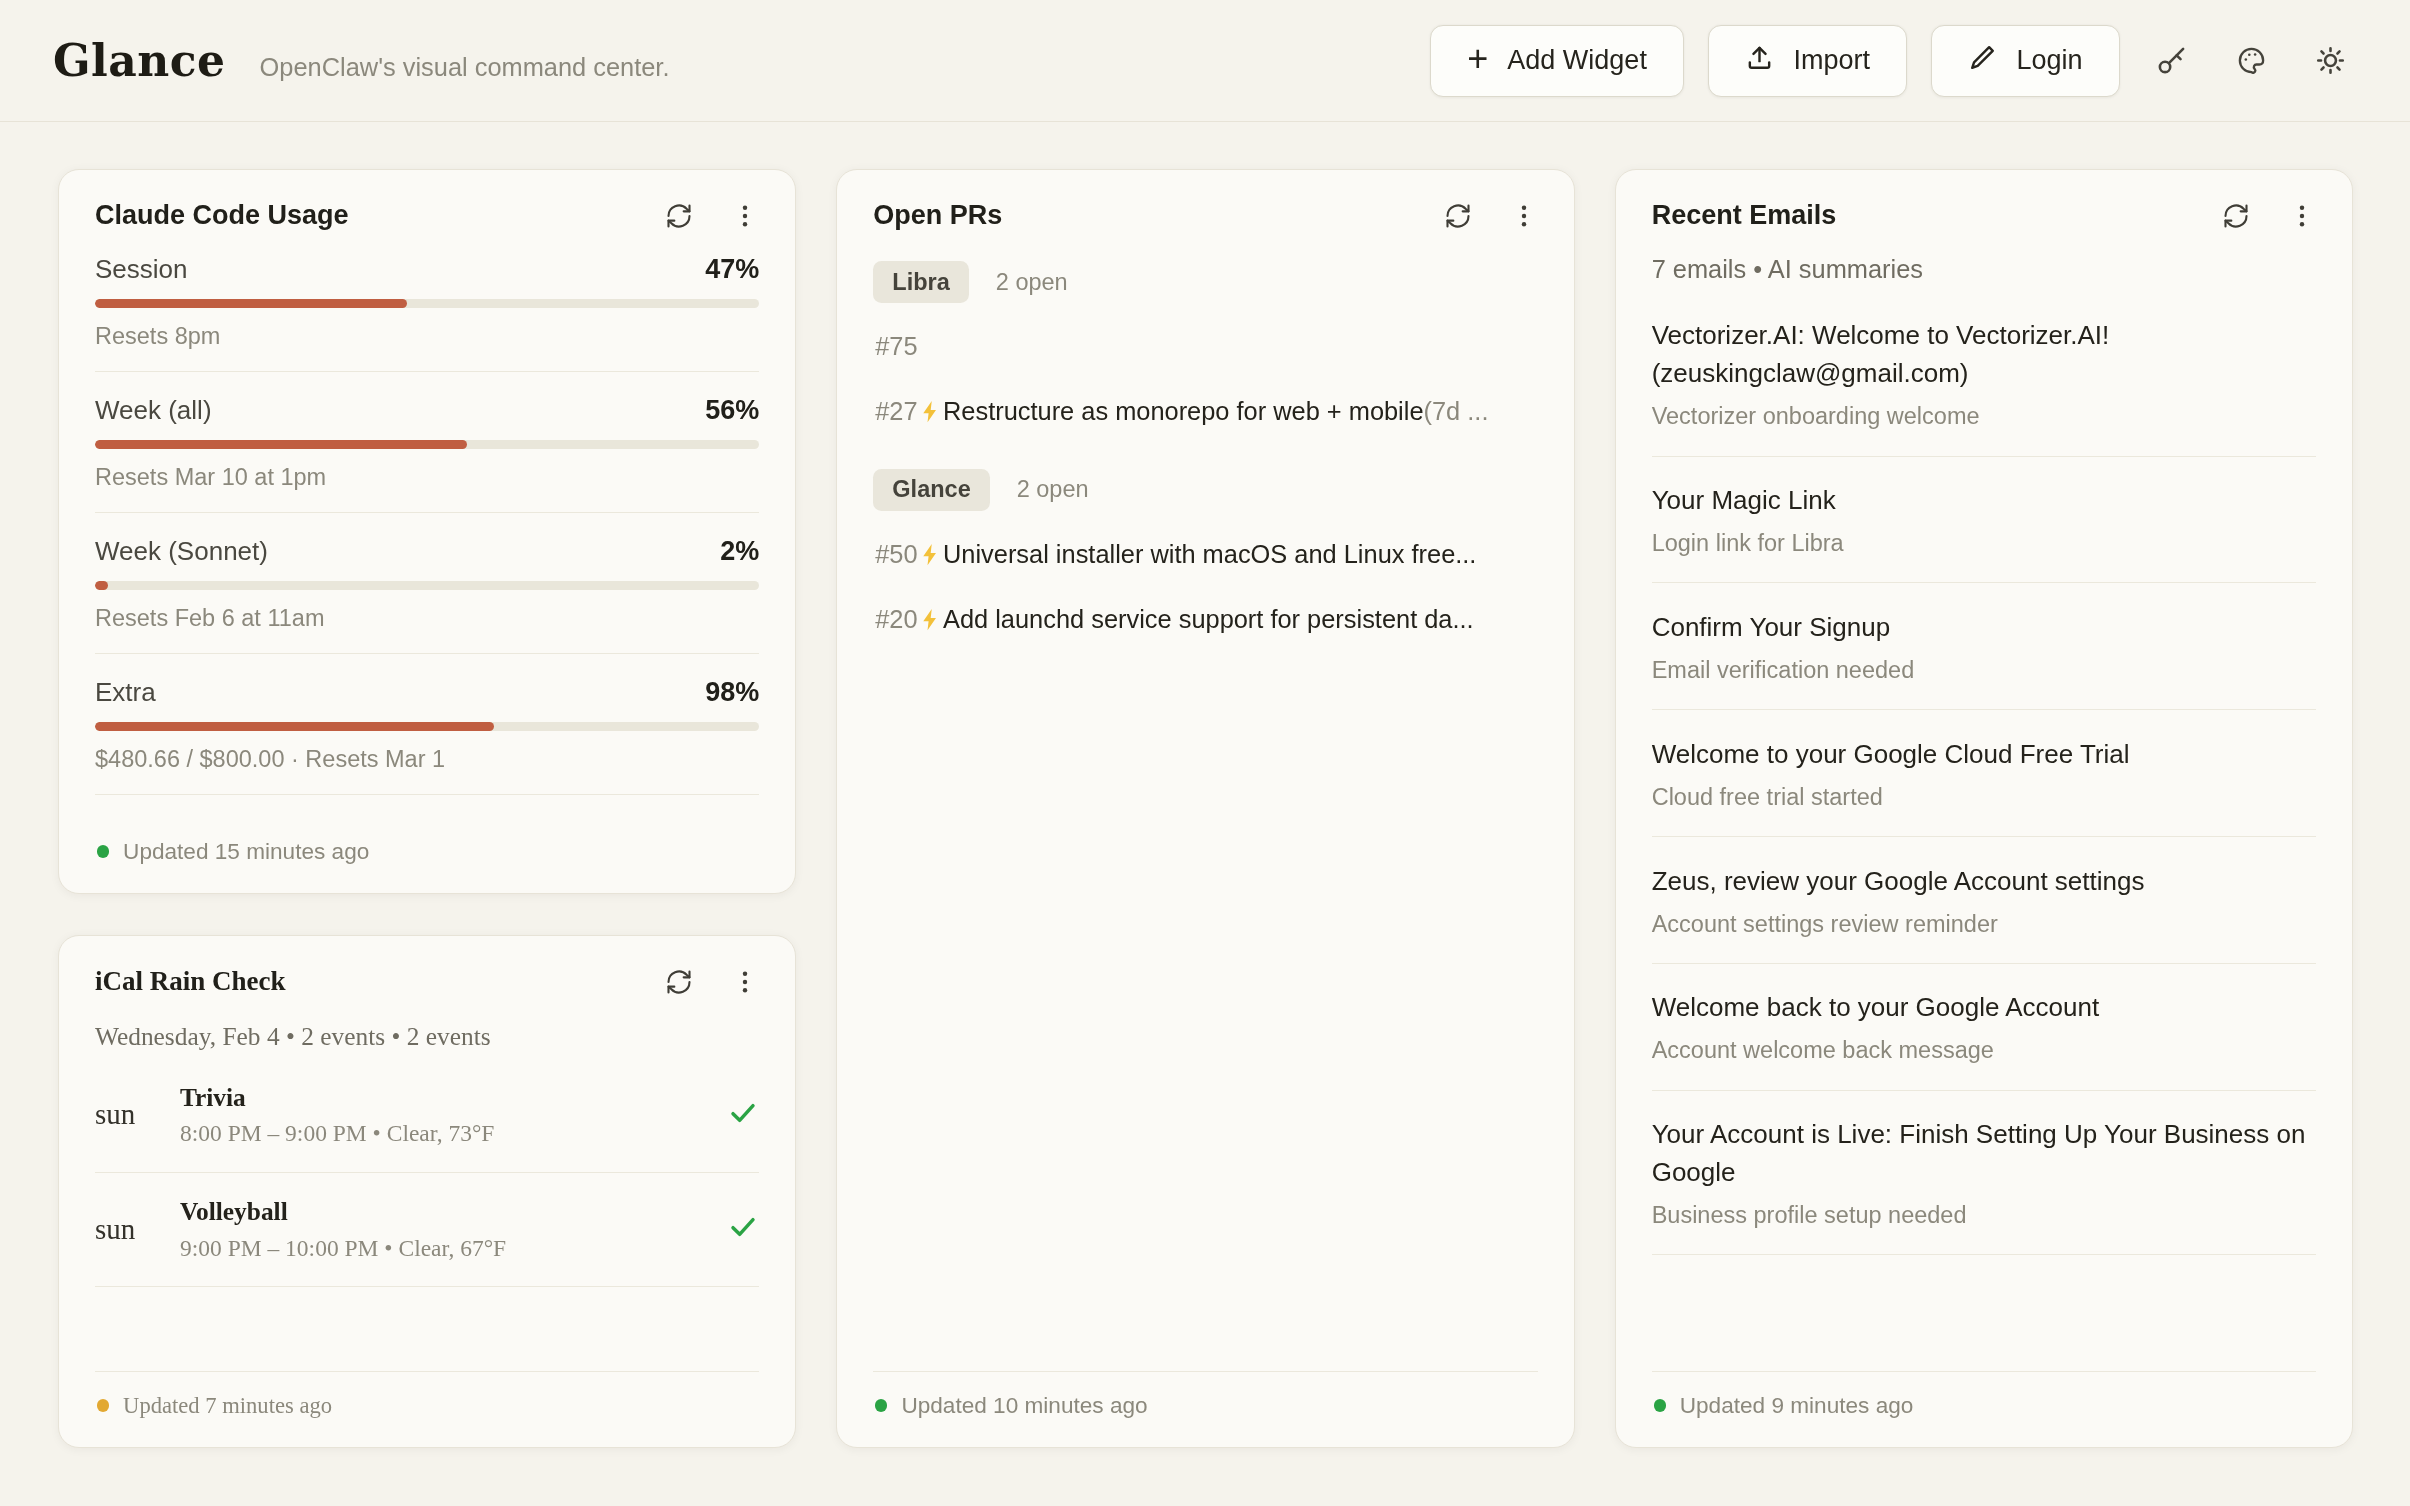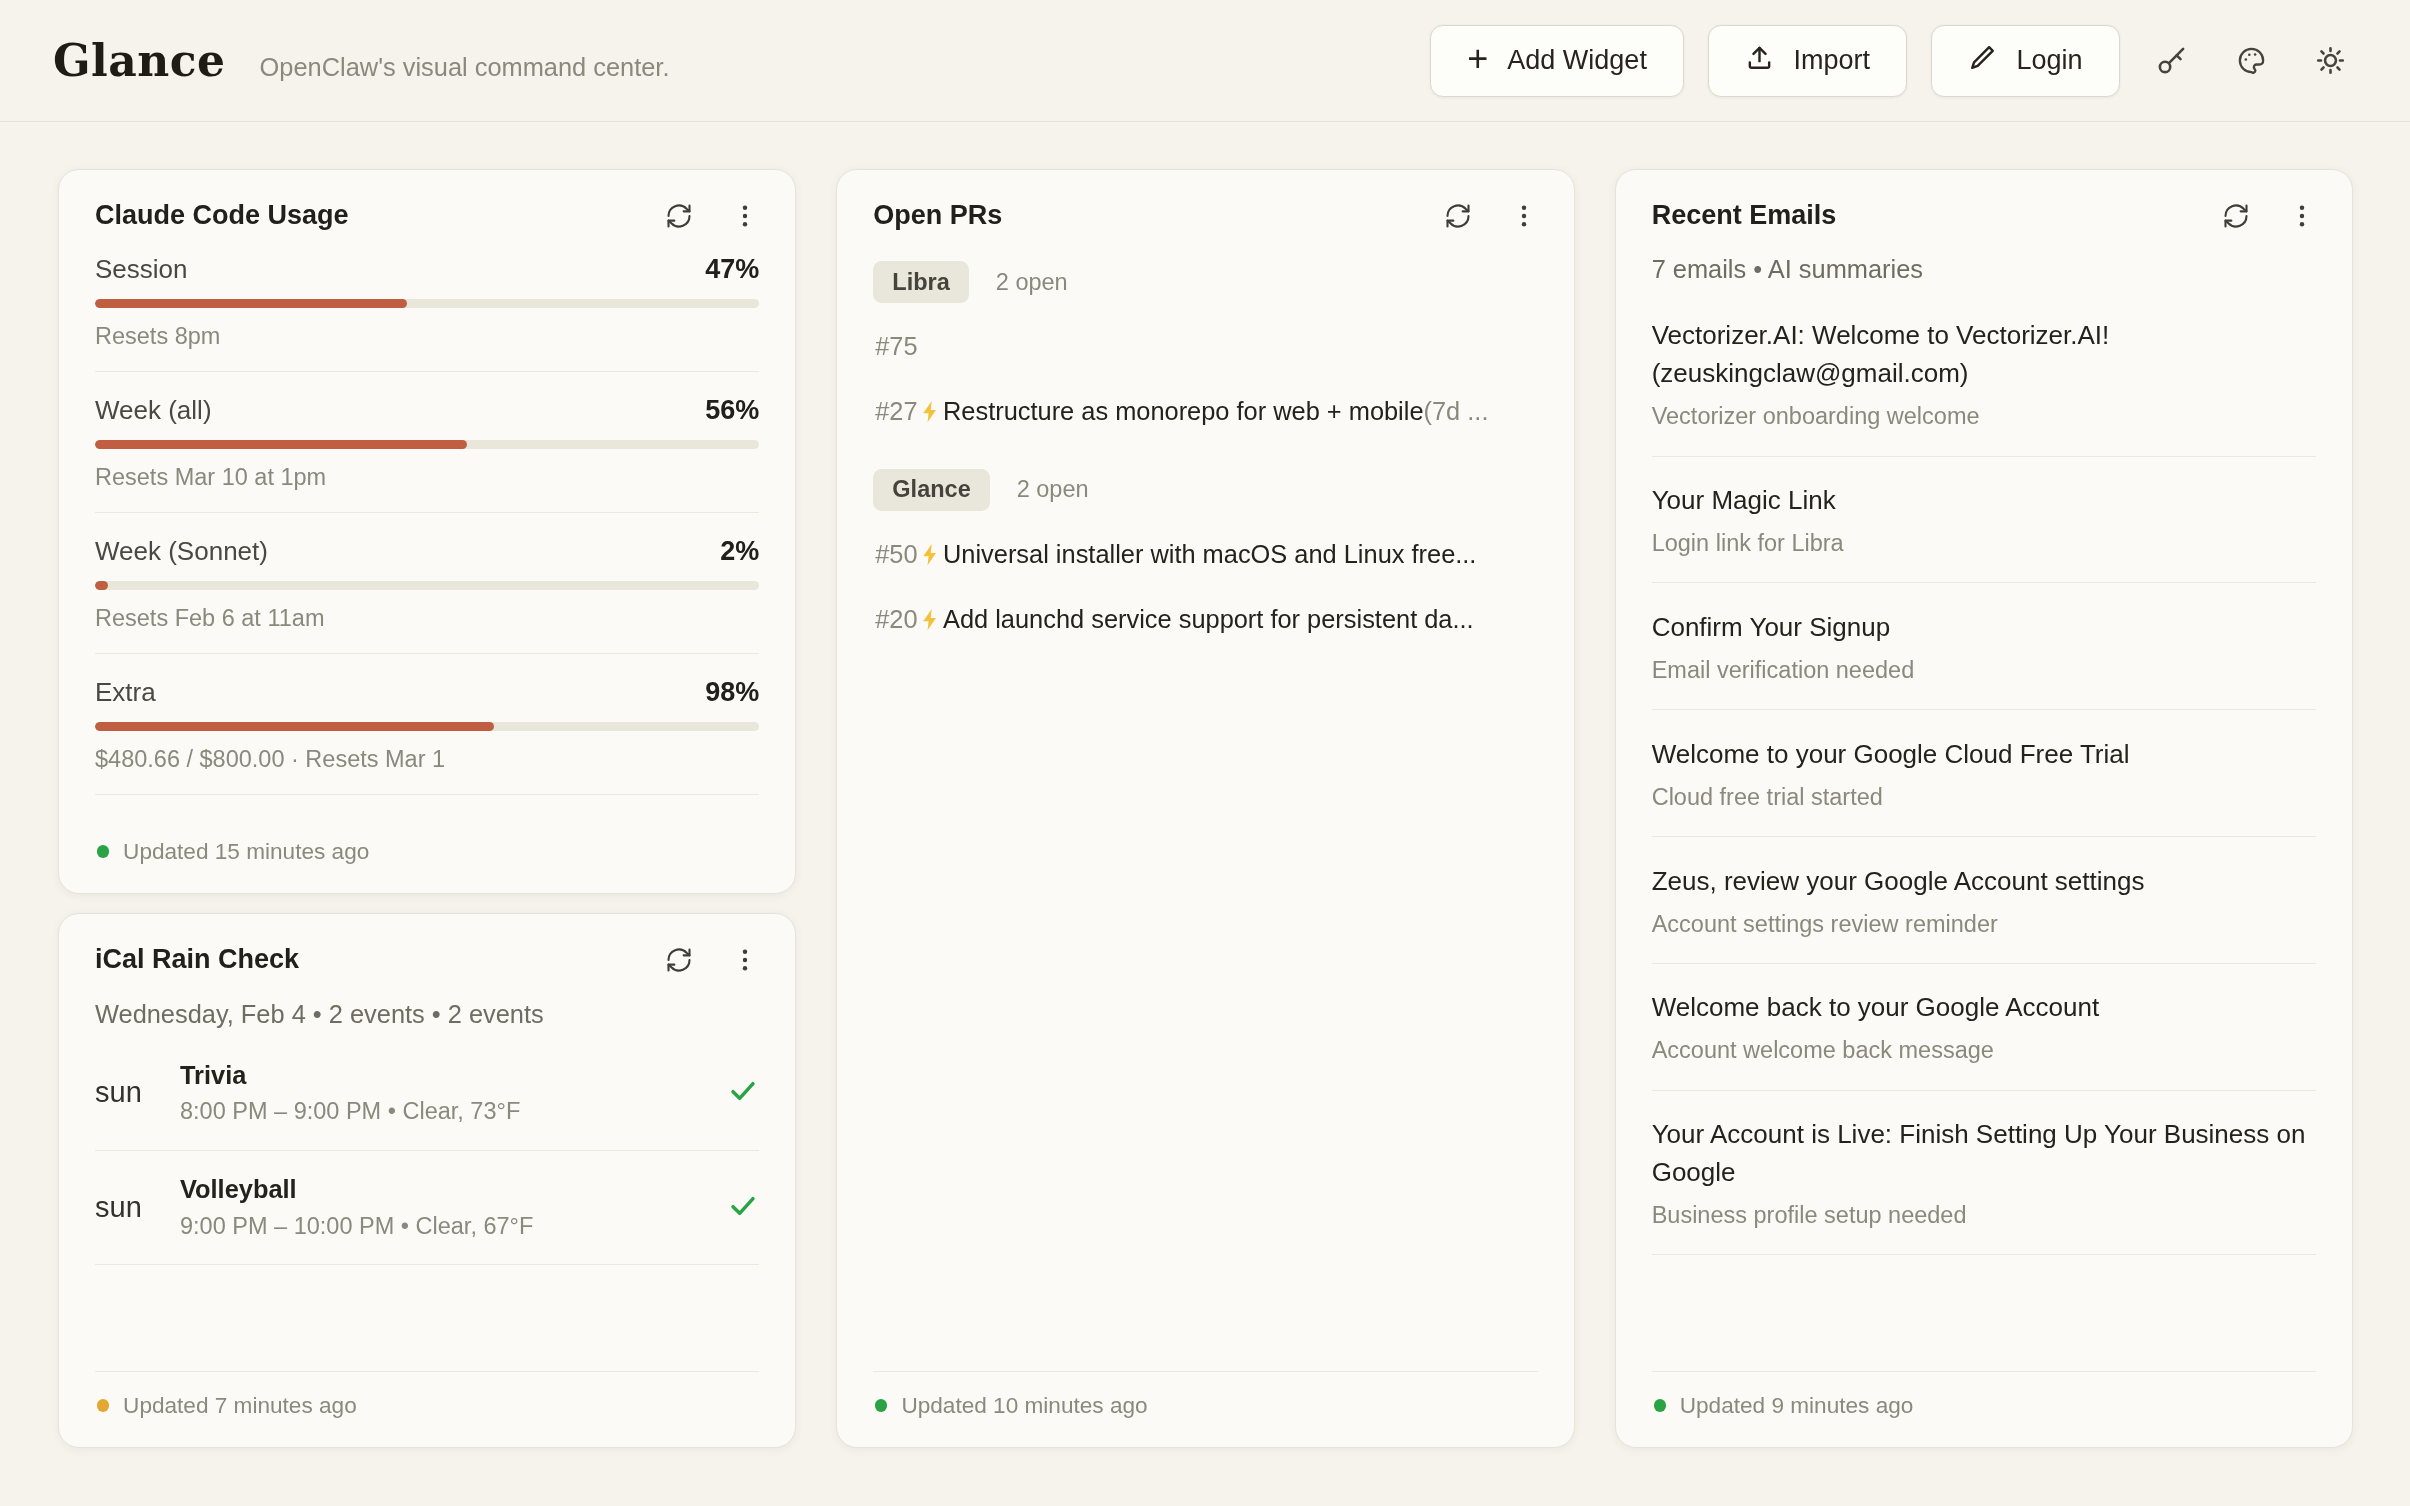--- a/index.html
+++ b/index.html
@@ -32,27 +32,27 @@
   }
   .btn svg{width:29px;height:29px;}
   .plus-glyph{font-size:36px;font-weight:400;line-height:1;margin-top:-3.8px;color:#26241d;}
   .icon-btn{width:55px;height:55px;display:flex;align-items:center;justify-content:center;color:#45433b;cursor:pointer;}
   .icon-btn svg{width:31px;height:31px;}
   
   main{
     height:1384px;padding:47px 58px 58px;
     display:grid;grid-template-columns:1fr 1fr 1fr;gap:40px;
   }
-  .col{display:flex;flex-direction:column;gap:19px;min-height:0;}
+  .col{display:flex;flex-direction:column;gap:41px;min-height:0;}
   .card{
     background:var(--card);border:1.9px solid var(--border);border-radius:21px;
     padding:30px 36px 21px;box-shadow:0 1.9px 9.4px rgba(30,28,18,.05);
     display:flex;flex-direction:column;min-height:0;
   }
-  .card.grow{flex:1;}
+  .card.grow{flex:1;font-family:Liberation Serif, serif;}
   .card-head{display:flex;align-items:center;justify-content:space-between;margin-bottom:22.6px;}
   .card-title{margin:0;font-size:27px;font-weight:600;color:#21201a;}
   .card-tools{display:flex;align-items:center;gap:38px;color:#3f3d36;}
   .tool{cursor:pointer;display:flex;align-items:center;}
   .tool svg{width:28px;height:28px;}
   .card-foot{
     margin-top:auto;display:flex;align-items:center;gap:14px;
     padding:21px 1.9px 7.5px;font-size:22.6px;color:var(--text-dim);
   }
   .card-foot.bordered{border-top:1.9px solid var(--hairline);}

